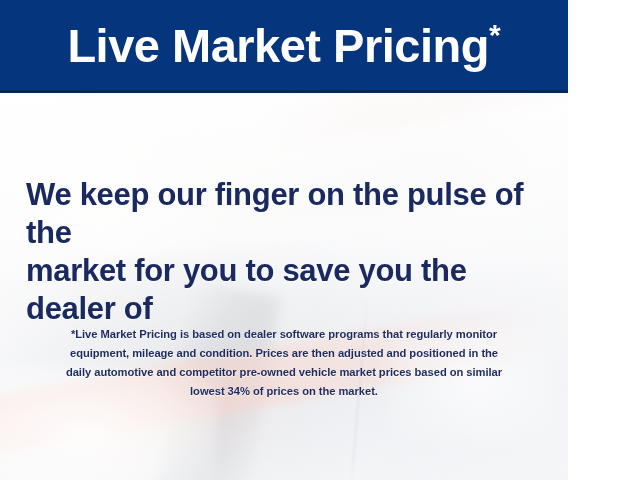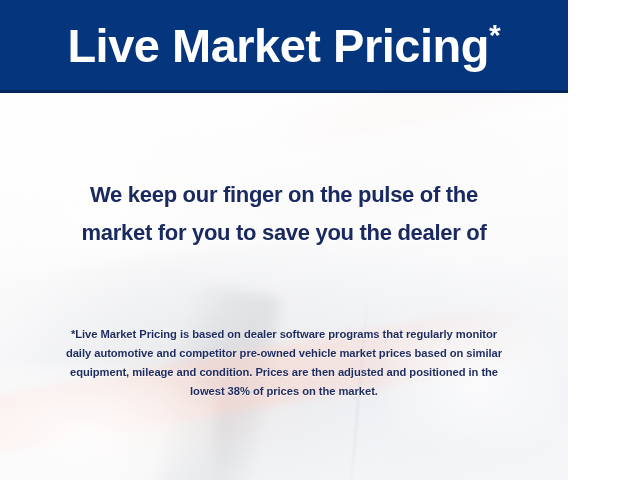--- a/index.html
+++ b/index.html
@@ -279,24 +279,24 @@
   }
 
   .headline {
     position: absolute;
     left: 0;
     right: 0;
     top: 83px;
     margin: 0;
     padding: 0 26px;
     box-sizing: border-box;
-    text-align: center;
+    text-align: left;
     color: #1a2a60;
     font-family: "Liberation Sans", sans-serif;
-    font-size: 22px;
+    font-size: 31px;
     font-weight: bold;
     line-height: 38px;
     letter-spacing: -0.3px;
     text-shadow: 0 1px 2px rgba(255,255,255,0.85);
   }
   .headline .hl-line { display: block; }
 
   .disclaimer {
     position: absolute;
     left: 0;
@@ -343,19 +343,19 @@
 
   <div class="content">
 
     <p class="headline">
       <span class="hl-line">We keep our finger on the pulse of the</span>
       <span class="hl-line">market for you to save you the dealer of</span>
     </p>
 
     <p class="disclaimer">
       <span class="dc-line">*Live Market Pricing is based on dealer software programs that regularly monitor</span>
+      <span class="dc-line">equipment, mileage and condition. Prices are then adjusted and positioned in the</span>
       <span class="dc-line">daily automotive and competitor pre-owned vehicle market prices based on similar</span>
-      <span class="dc-line">equipment, mileage and condition. Prices are then adjusted and positioned in the</span>
-      <span class="dc-line">lowest 38% of prices on the market.</span>
+      <span class="dc-line">lowest 34% of prices on the market.</span>
     </p>
 
   </div>
 </div>
 
 </body></html>

